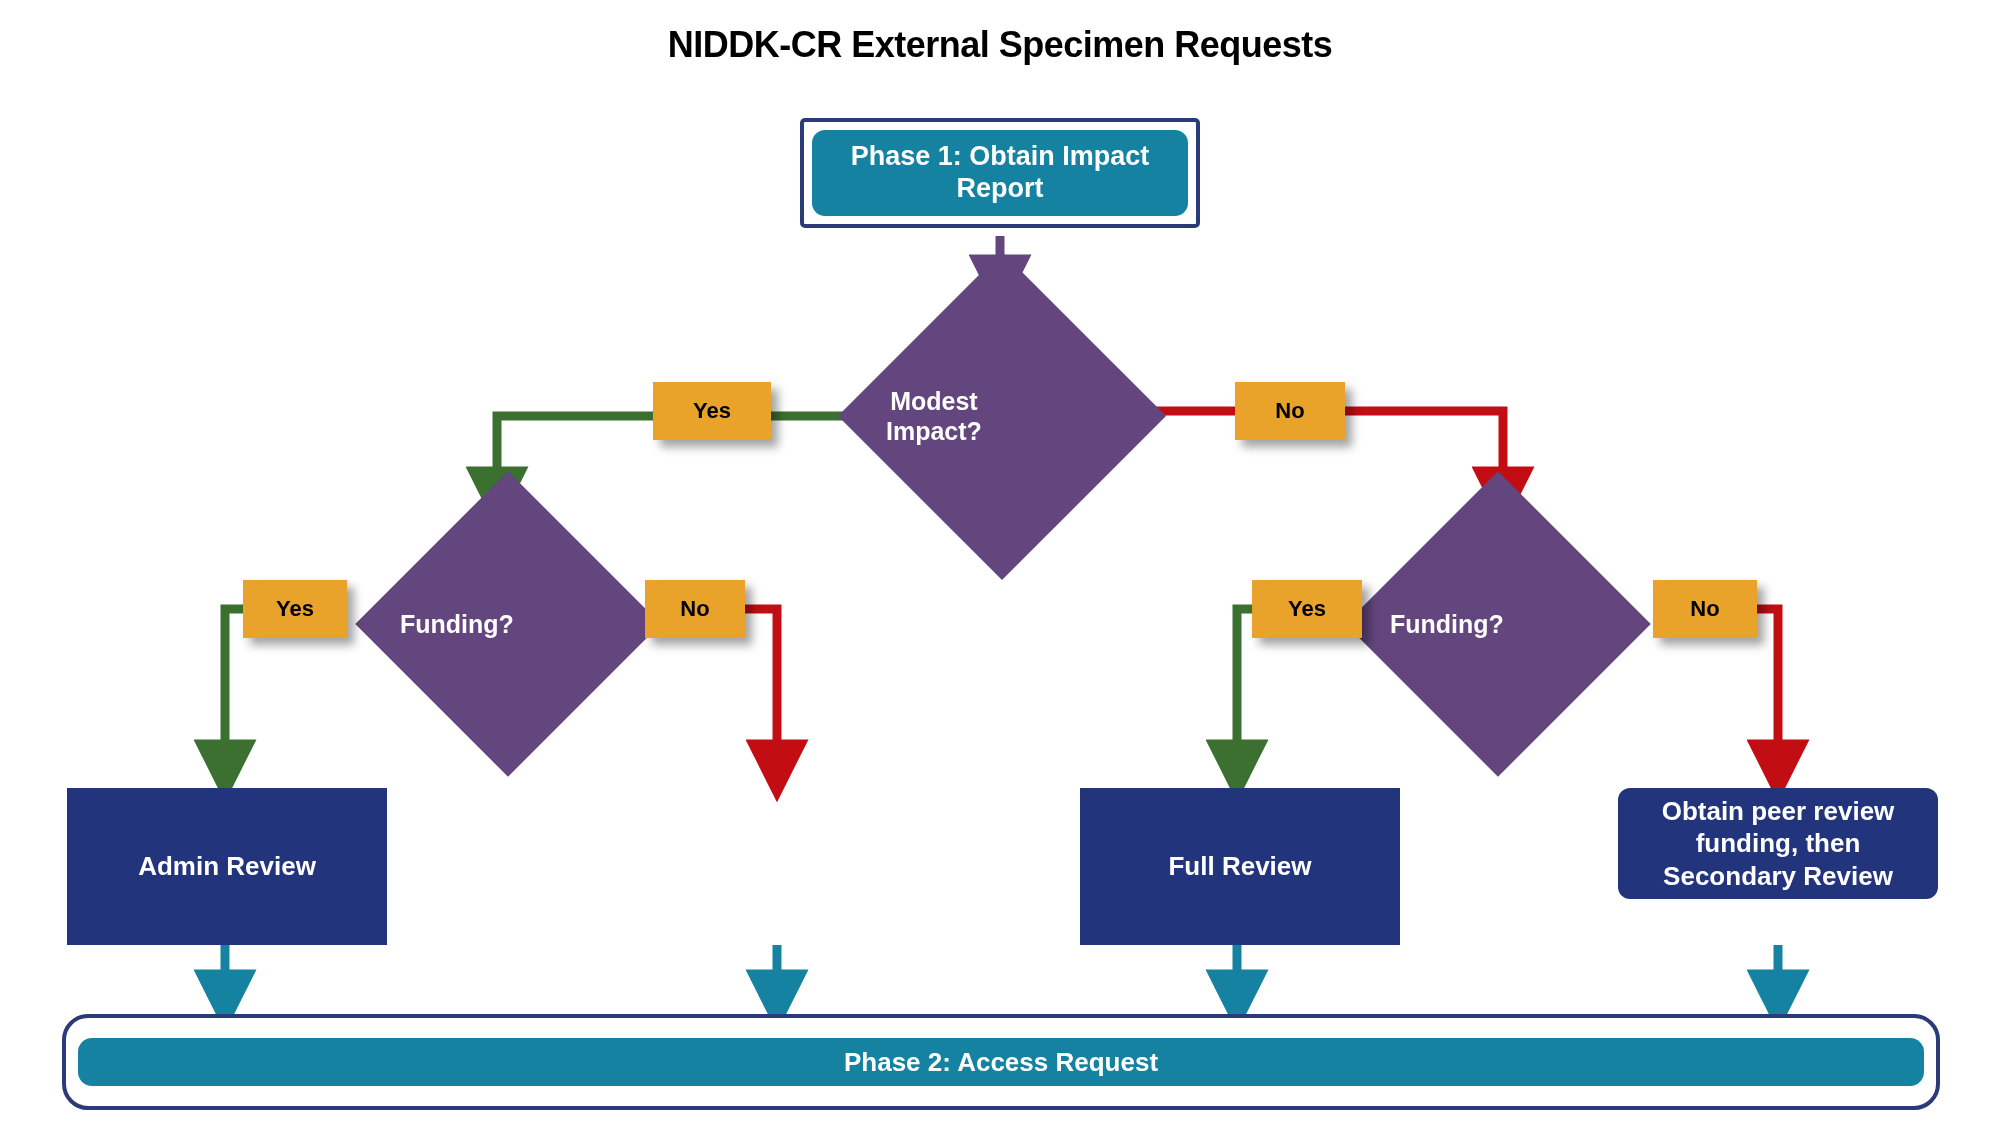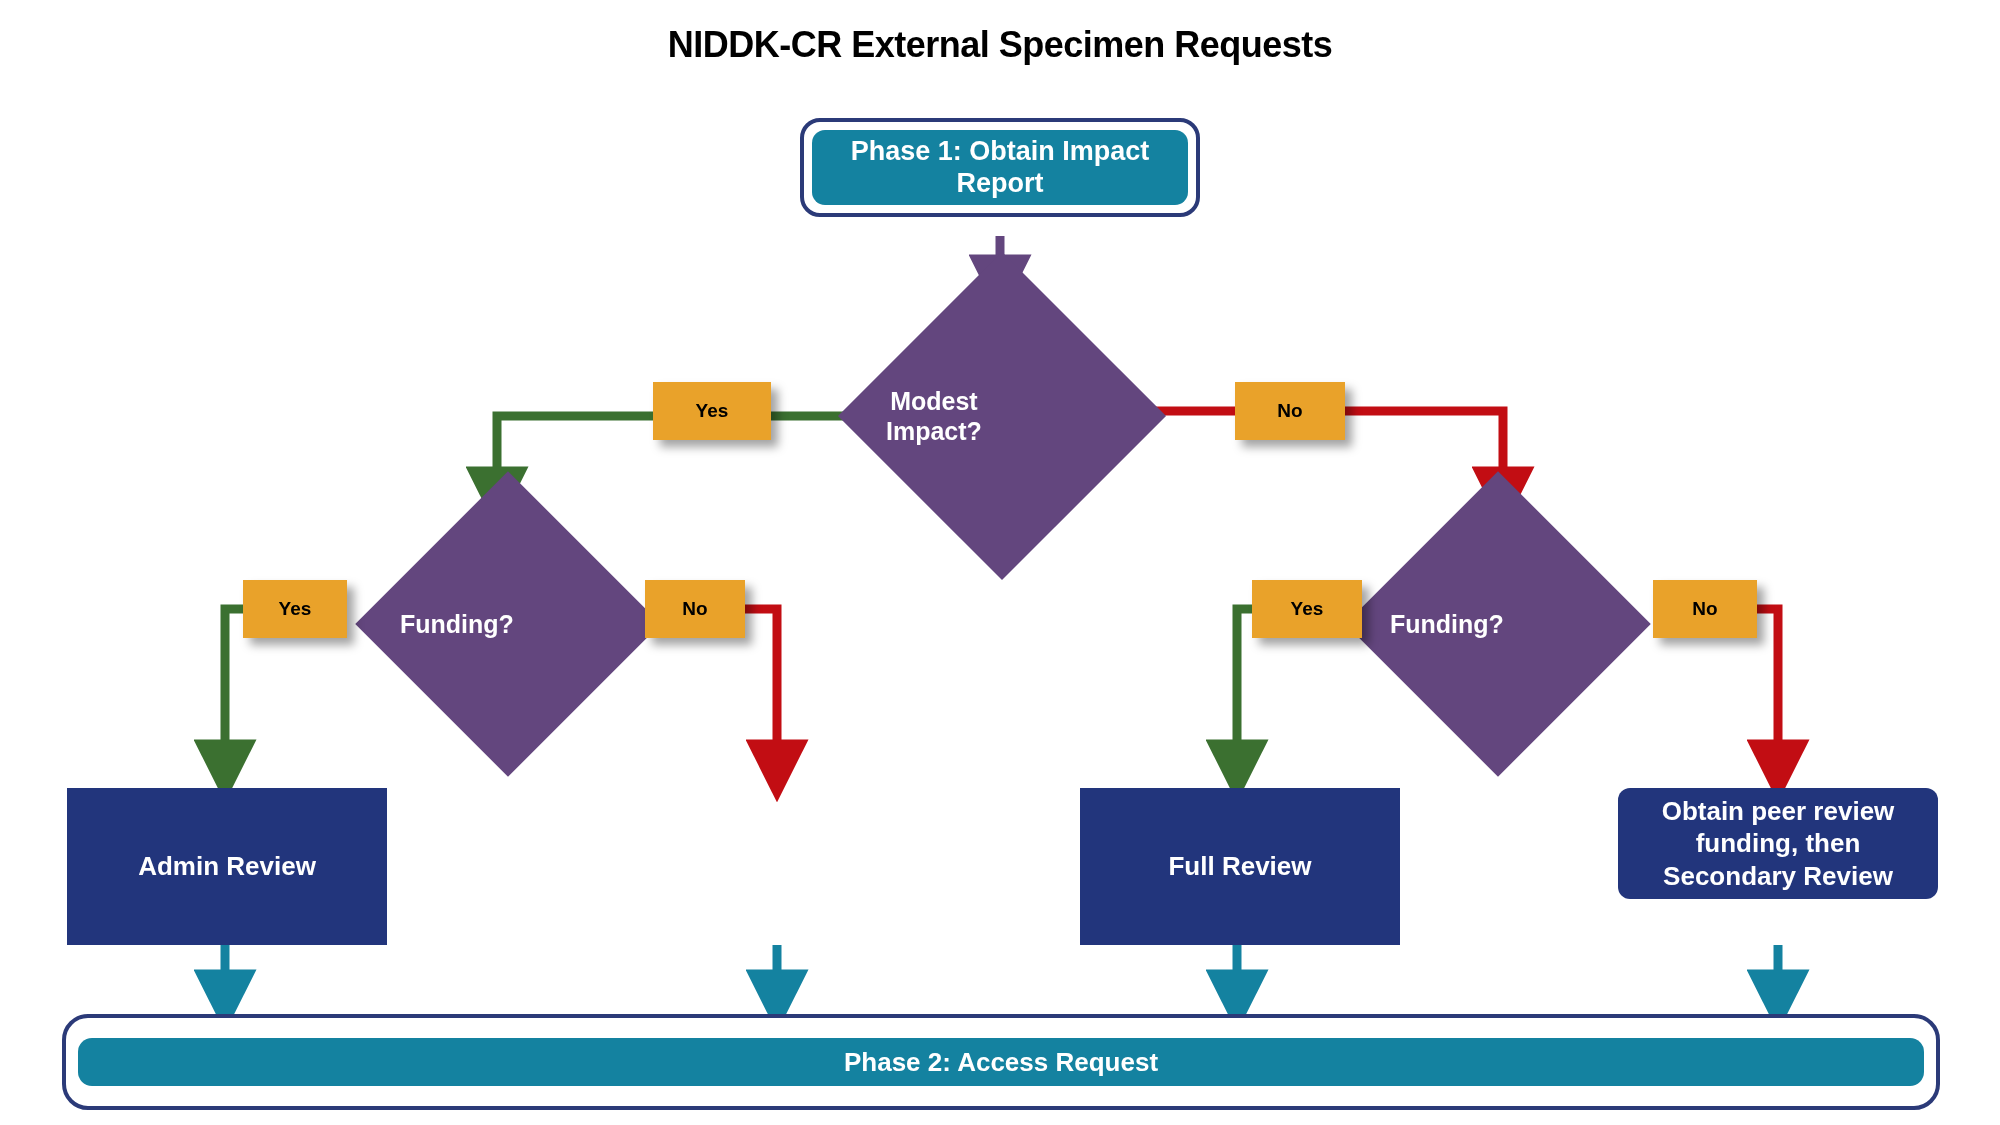--- a/index.html
+++ b/index.html
@@ -63,22 +63,22 @@
     color: #ffffff;
     font-weight: bold;
     text-align: center;
     line-height: 1.18;
   }
 
   #phase1 {
     left: 800px;
     top: 118px;
     width: 400px;
-    height: 99px;
-    border-radius: 20px;
+    height: 110px;
+    border-radius: 5px;
   }
   #phase1 .phase-inner { font-size: 27px; border-radius: 13px; }
 
   #phase2 {
     left: 62px;
     top: 1014px;
     width: 1878px;
     height: 96px;
     border-radius: 26px;
     padding: 20px 12px;
@@ -111,21 +111,21 @@
   #dec-impact  { left: 886px; top: 300px;  width: 232px; height: 232px; }
   #dec-fund-l  { left: 400px; top: 516px;  width: 216px; height: 216px; }
   #dec-fund-r  { left: 1390px;top: 516px;  width: 216px; height: 216px; }
 
   
   .elabel {
     position: absolute;
     background: #e9a22a;
     color: #000000;
     font-weight: bold;
-    font-size: 19px;
+    font-size: 22px;
     display: flex;
     align-items: center;
     justify-content: center;
     box-shadow: 7px 7px 9px rgba(0,0,0,0.36);
     z-index: 6;
   }
   #lbl-yes-top  { left: 653px;  top: 382px; width: 118px; height: 58px; }
   #lbl-no-top   { left: 1235px; top: 382px; width: 110px; height: 58px; }
   #lbl-yes-l    { left: 243px;  top: 580px; width: 104px; height: 58px; }
   #lbl-no-l     { left: 645px;  top: 580px; width: 100px; height: 58px; }

